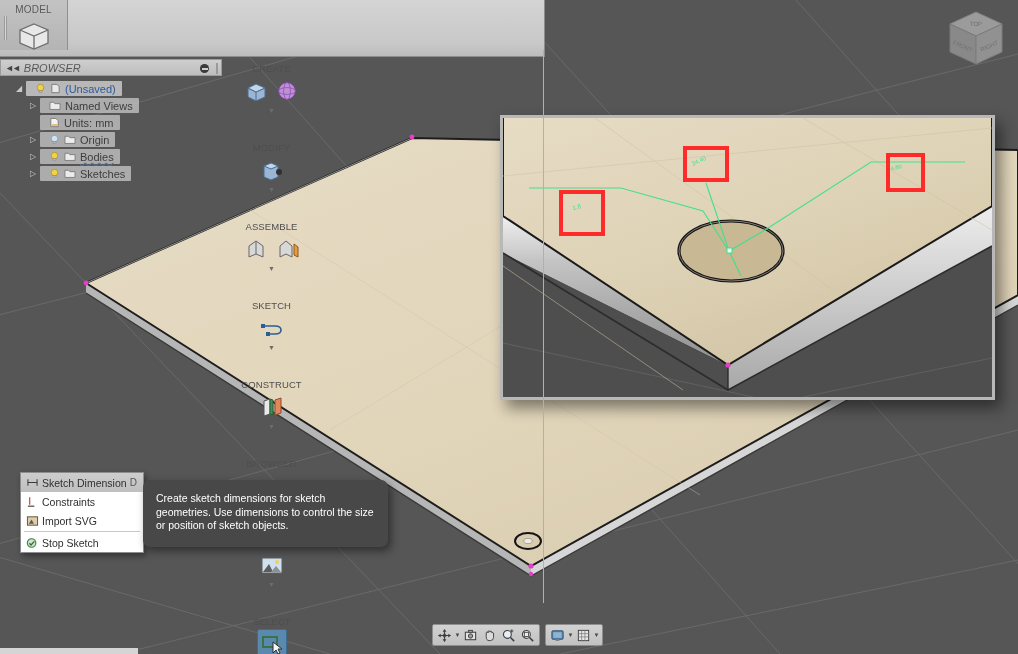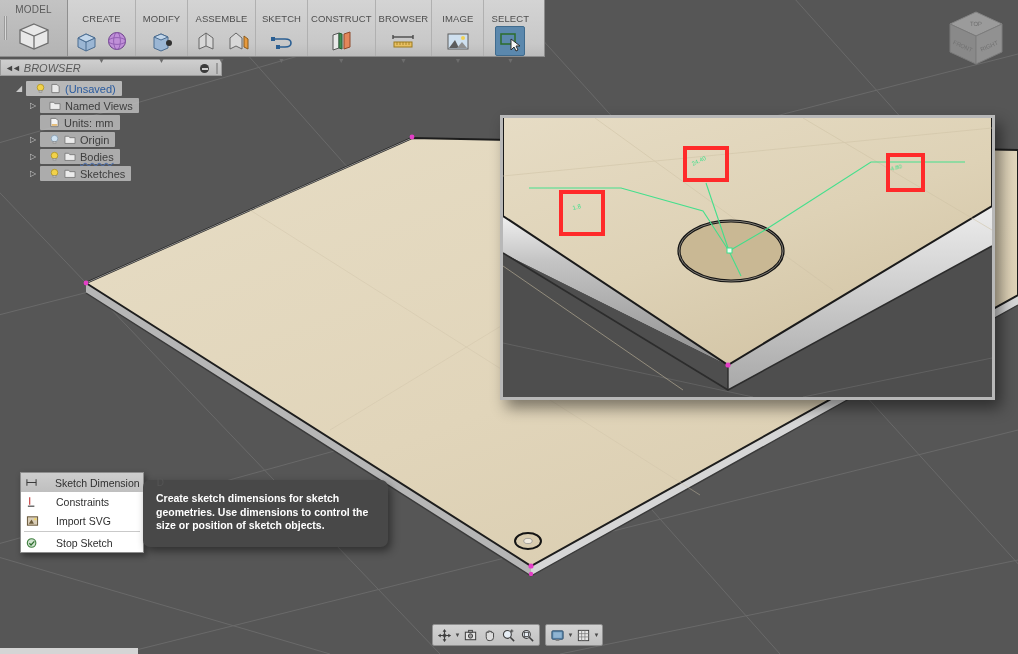--- a/index.html
+++ b/index.html
@@ -20,20 +20,21 @@
   #grid-svg { position: absolute; inset: 0; width: 1018px; height: 654px; }
 
   
   #toolbar {
     position: absolute; top: 0; left: 0; width: 545px; height: 57px;
     background: linear-gradient(180deg,#d4d4d4 0%, #c8c8c8 78%, #bcbcbc 100%);
     border-bottom: 1px solid #8d8d8d;
     border-right: 1px solid #8d8d8d;
     display: flex; align-items: stretch;
     z-index: 40;
+    flex-direction: column;
   }
   .tb-tabzone {
     width: 68px; display: flex; flex-direction: column; align-items: center;
     background: linear-gradient(180deg,#c3c3c3,#b4b4b4);
     border-right: 1px solid #8f8f8f; position: relative;
   }
   .tb-tabzone .tb-label { color: #5a5a5a; font-size: 10px; margin-top: 3px; letter-spacing: .2px; }
   .model-icon { margin-top: 3px; }
   .tb-grip {
     position: absolute; left: 4px; top: 16px; width: 3px; height: 24px;
@@ -108,34 +109,34 @@
   }
   #inset svg { display: block; }
 
   
   #ctxwrap { position: absolute; left: 20px; top: 472px; z-index: 60; }
   #ctxmenu {
     width: 124px; background: #ffffff; border: 1px solid #8d8d8d;
     box-shadow: 2px 3px 6px rgba(0,0,0,0.4); font-size: 10.5px; color: #2f2f2f;
   }
   .ctx-item {
-    display: flex; align-items: center; height: 19px; padding: 0 4px; gap: 17px;
+    display: flex; align-items: center; height: 19px; padding: 0 4px; gap: 3px;
     position: relative;
   }
   .ctx-item.selected { background: linear-gradient(180deg,#cdcdcd,#bfbfbf); }
   .ctx-sep { height: 1px; background: #c9c9c9; margin: 1px 3px; }
   .ctx-label { flex: 1; white-space: nowrap; }
   .ctx-shortcut { color: #555; font-size: 10px; margin-right: 2px; }
   .ctx-icon { width: 14px; height: 14px; display:flex; align-items:center; justify-content:center; }
 
   #tooltip {
     position: absolute; left: 123px; top: 8px; width: 245px;
     background: #484848; color: #ffffff; border-radius: 7px;
     padding: 12px 13px 14px 13px; font-size: 10.5px; line-height: 13.5px;
-    font-weight: bold; box-shadow: 3px 4px 9px rgba(0,0,0,0.45);
+    font-weight: normal; box-shadow: 3px 4px 9px rgba(0,0,0,0.45);
   }
   #tooltip p + p { margin-top: 11px; }
 
   
   #viewcube { position: absolute; right: 6px; top: 4px; width: 72px; height: 72px; z-index: 30; }
 
   
   #navbar {
     position: absolute; left: 432px; bottom: 8px; height: 22px;
     display: flex; gap: 5px; z-index: 45;

